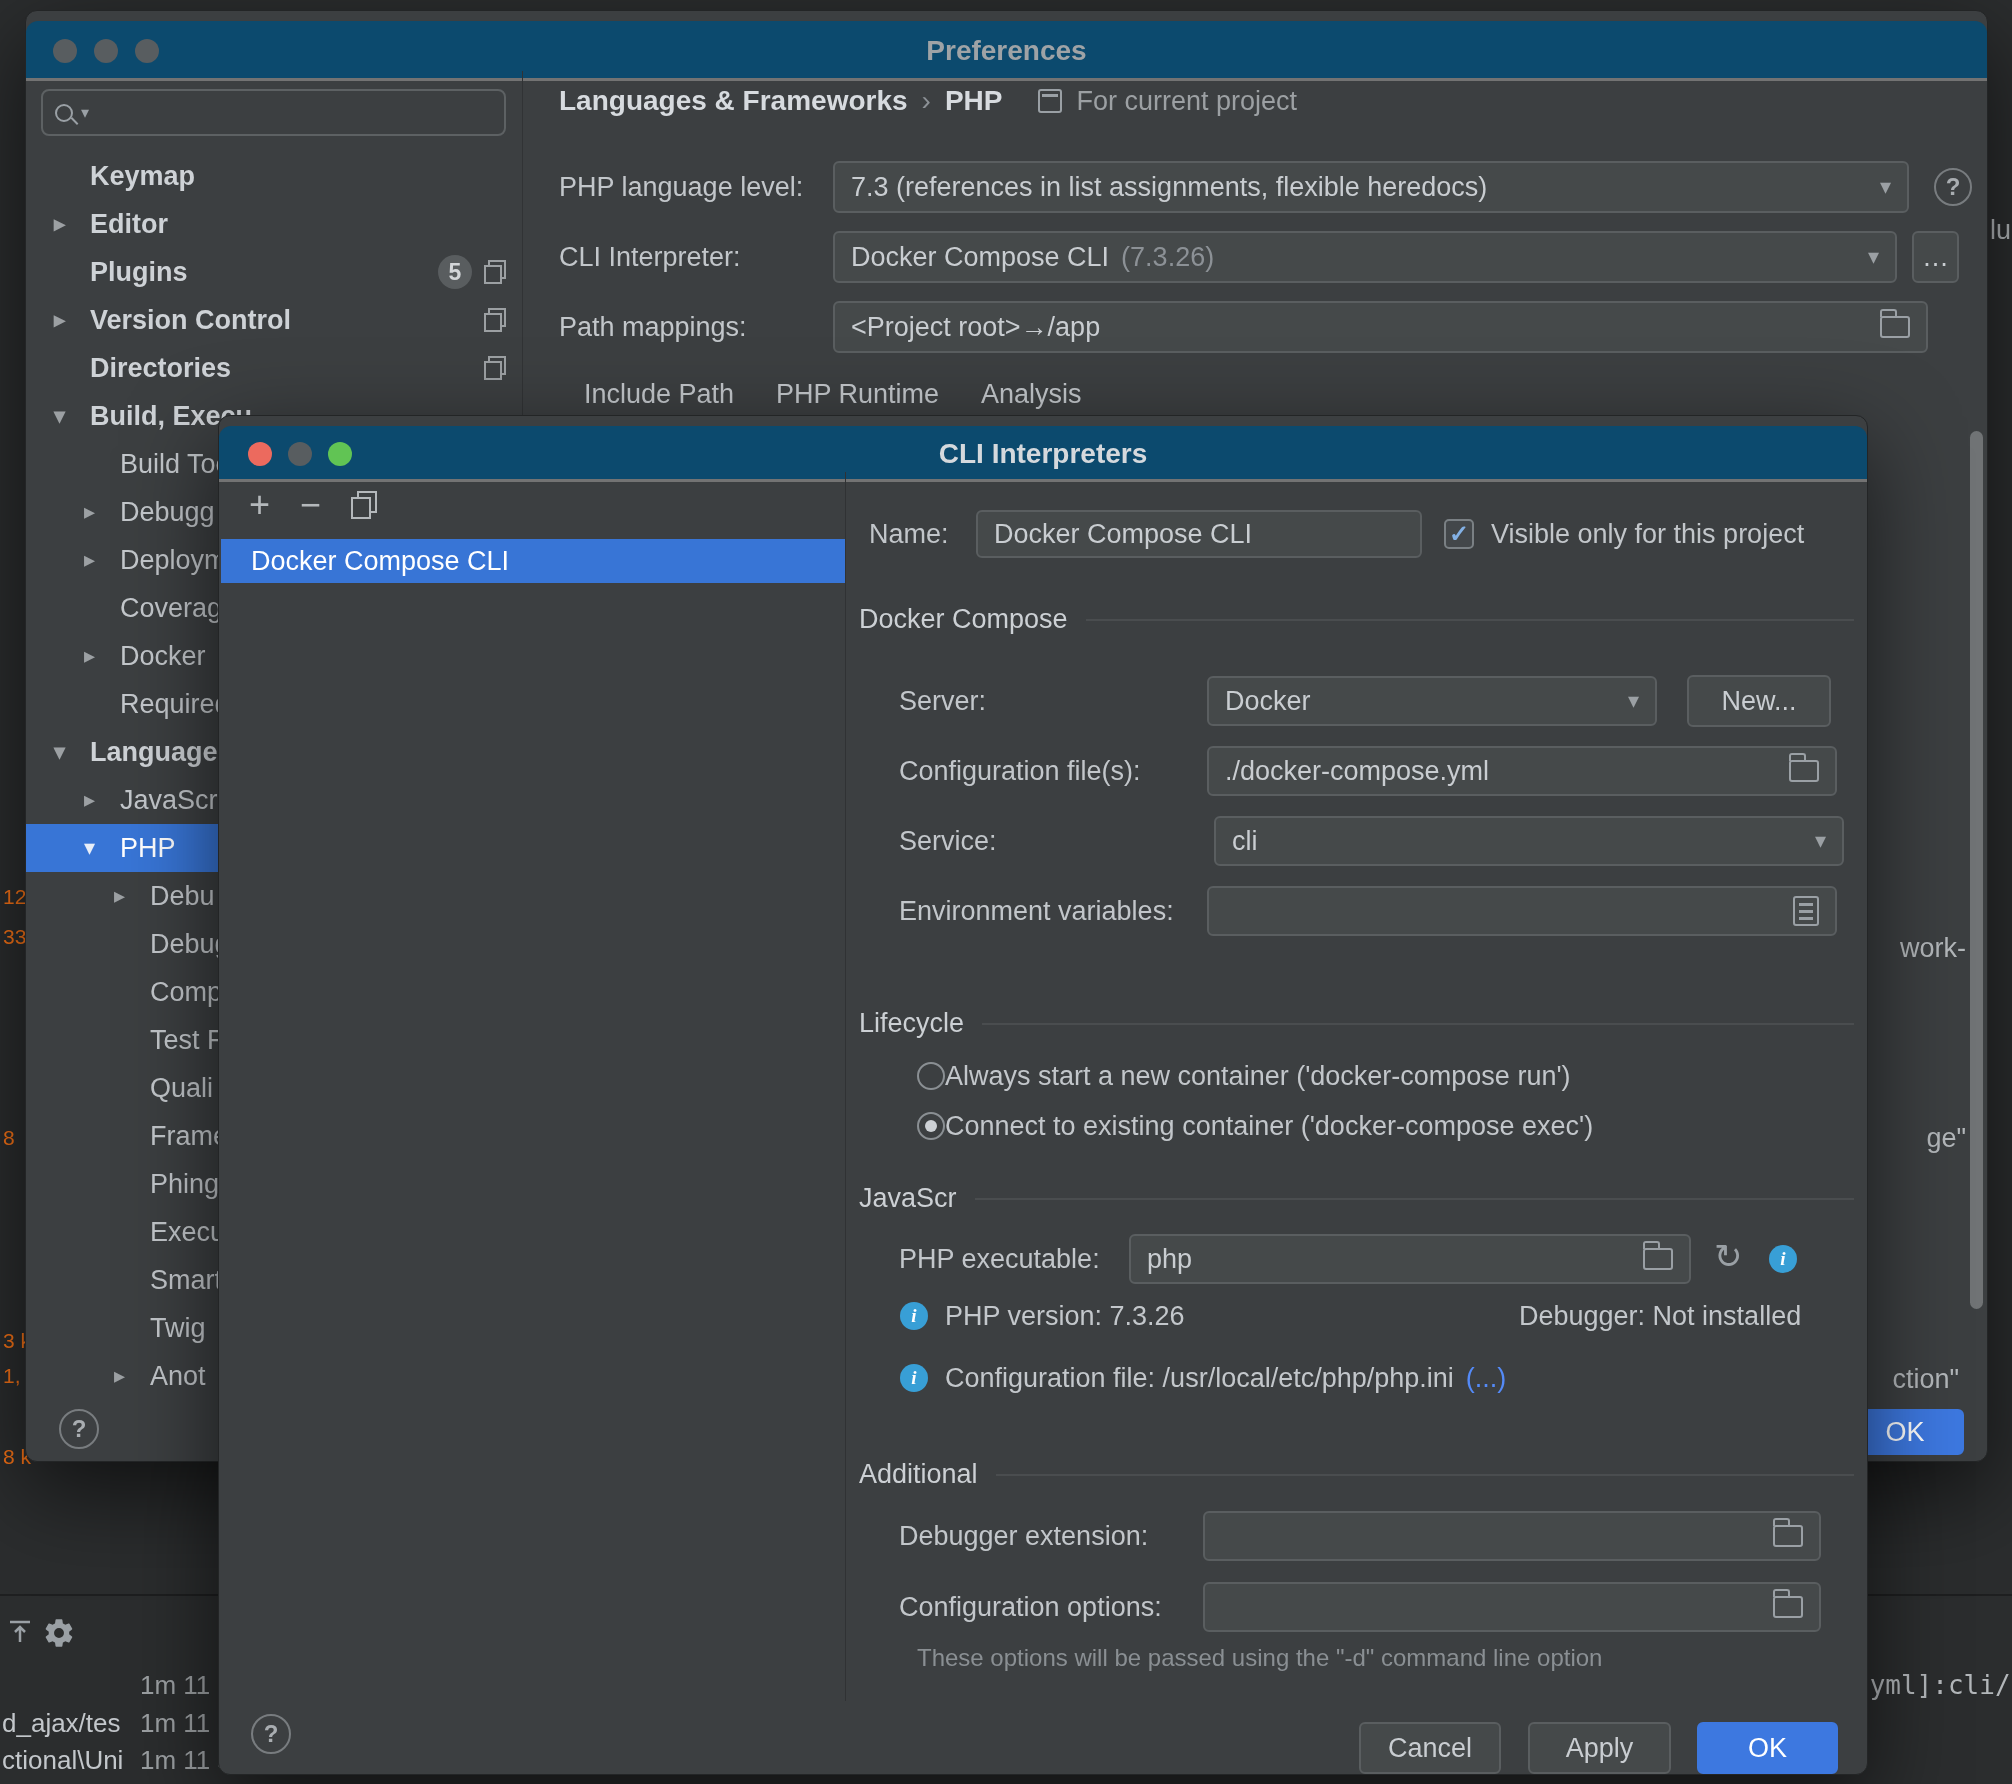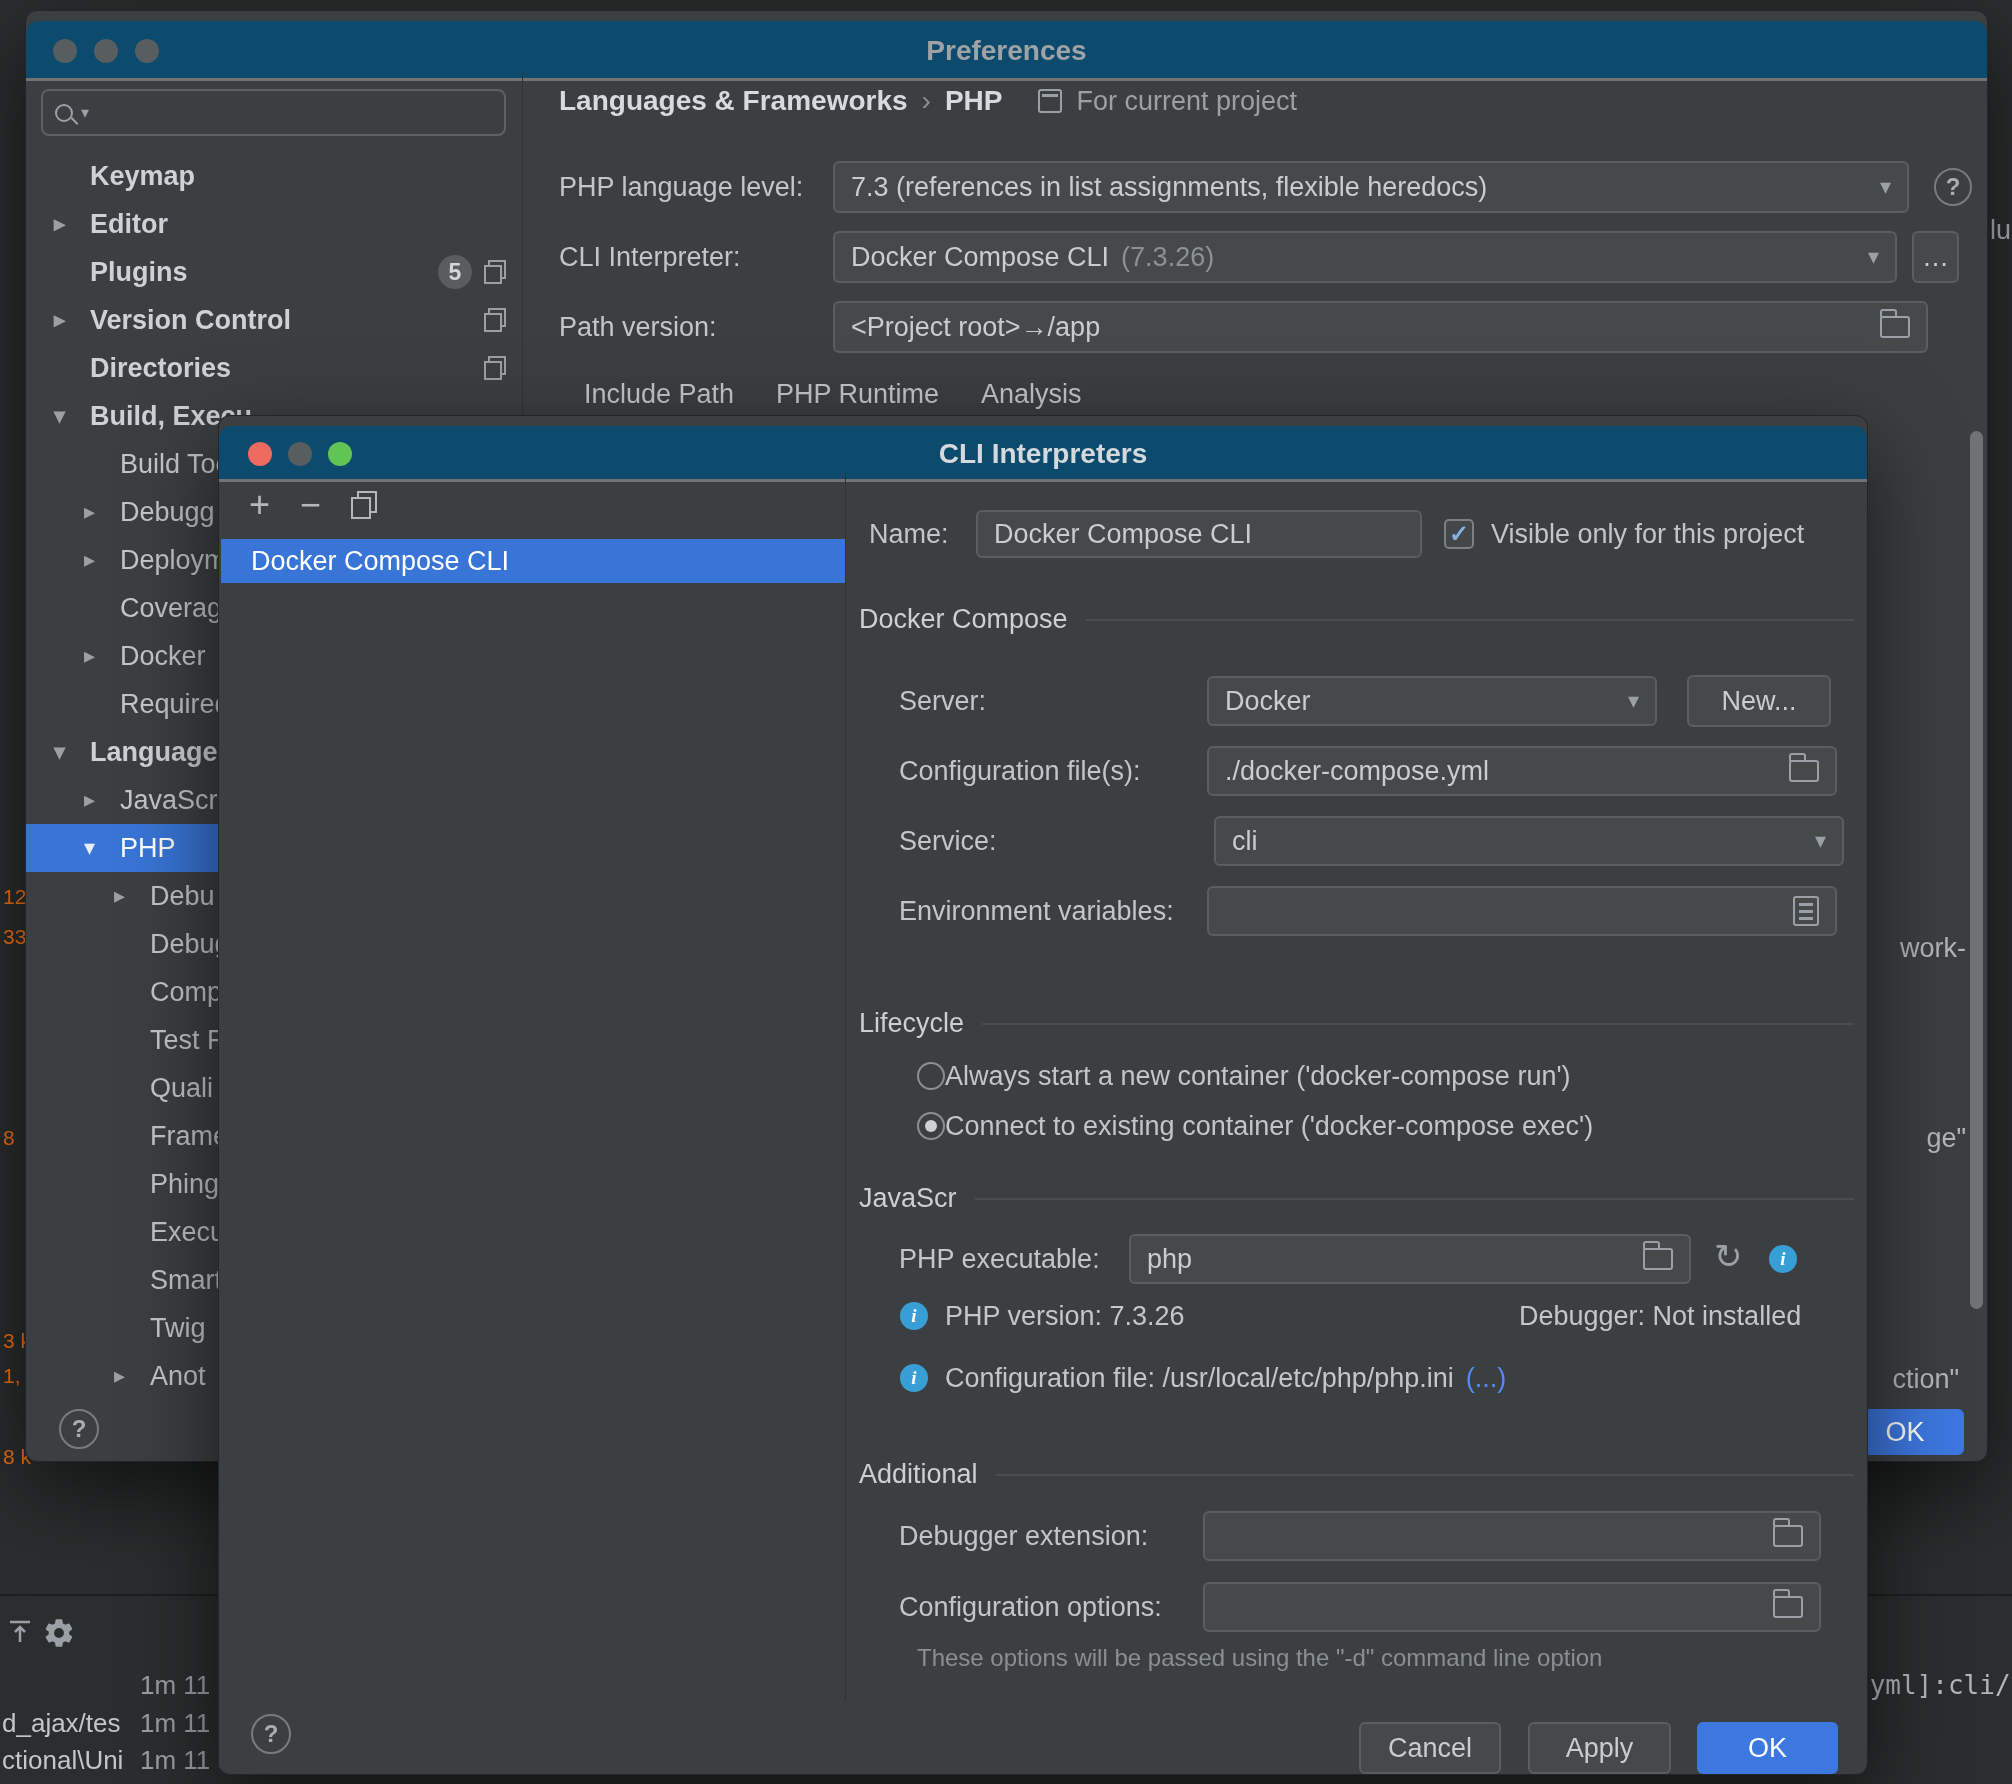--- a/index.html
+++ b/index.html
@@ -248,21 +248,21 @@
       <div class="helpc" style="left:1410px;top:97px;width:38px;height:38px">?</div>
 
       <span class="lbl" style="left:35px;top:160px;height:52px">CLI Interpreter:</span>
       <div class="select" style="left:309px;top:160px;width:1064px;height:52px">
         <span>Docker Compose CLI</span>
         <span class="dim" style="margin-left:12px">(7.3.26)</span>
         <span class="dd-chev">▾</span>
       </div>
       <div class="btn" style="left:1388px;top:160px;width:47px;height:52px">…</div>
 
-      <span class="lbl" style="left:35px;top:230px;height:52px">Path version:</span>
+      <span class="lbl" style="left:35px;top:230px;height:52px">Path mappings:</span>
       <div class="field" style="left:309px;top:230px;width:1095px;height:52px">
         <span>&lt;Project root&gt;→/app</span>
         <span class="folder"></span>
       </div>
 
       <span class="tab" style="left:60px;top:308px">Include Path</span>
       <span class="tab" style="left:252px;top:308px">PHP Runtime</span>
       <span class="tab" style="left:457px;top:308px">Analysis</span>
 
       <span class="frag" style="right:23px;top:862px">work-</span>

